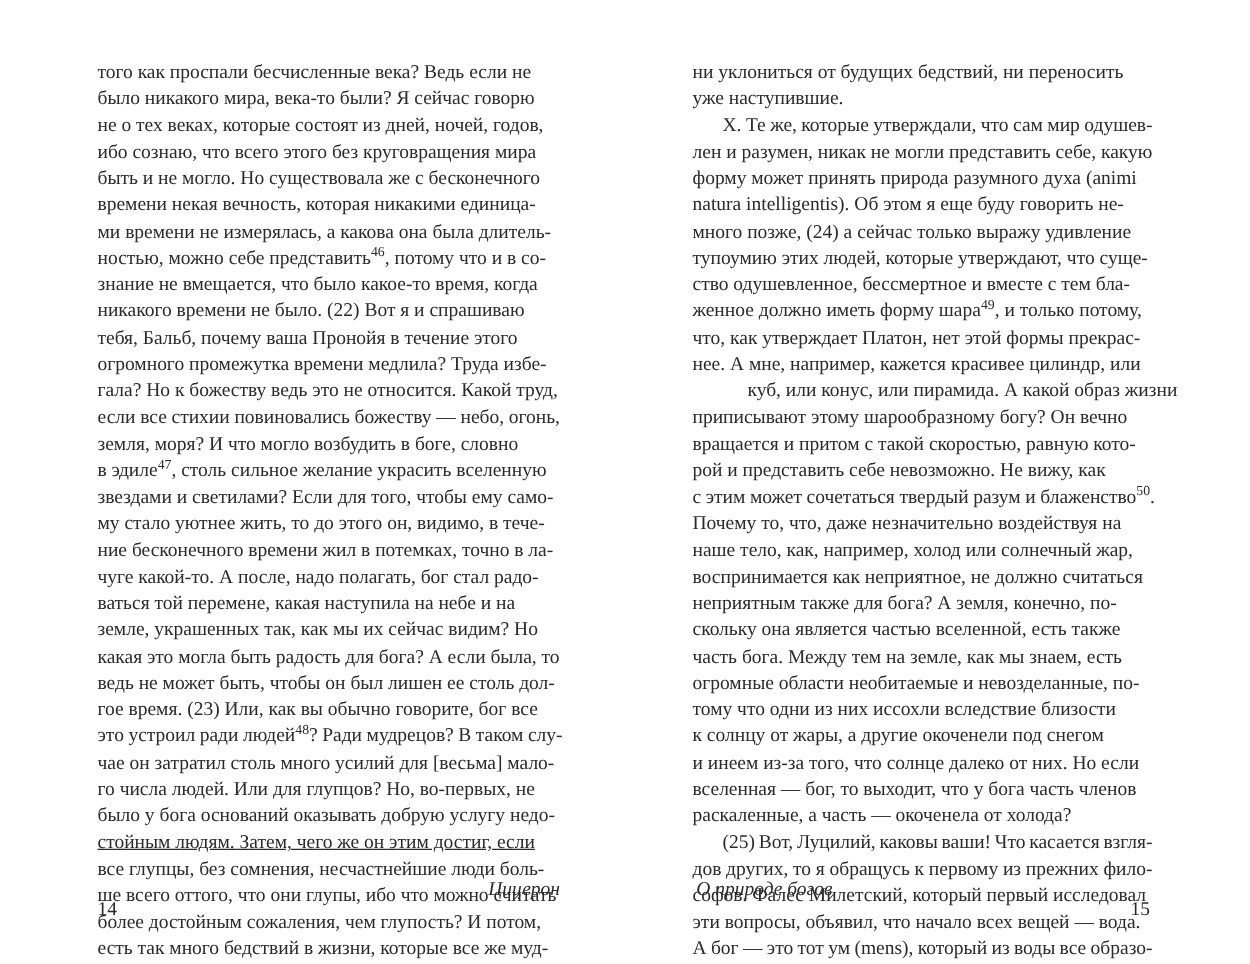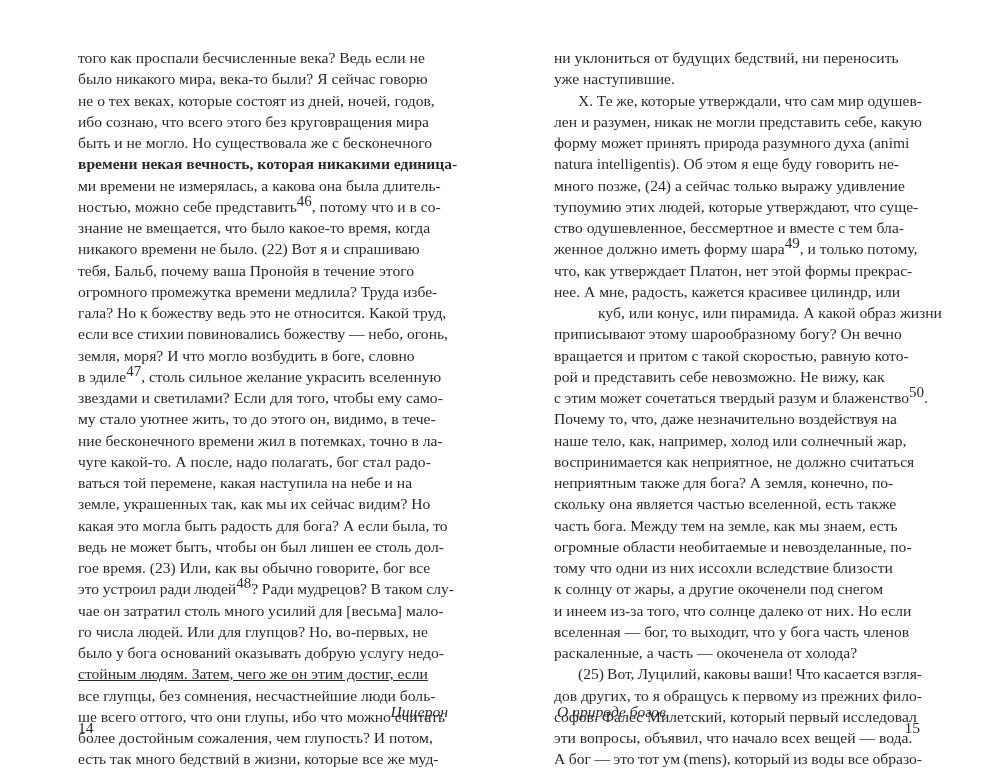--- a/index.html
+++ b/index.html
@@ -32,21 +32,21 @@
       white-space: nowrap;
       overflow: visible;
     }
     .line.last {
       text-align-last: left;
     }
     .line.indent {
       padding-left: 24px;
     }
     sup {
-      font-size: 15px;
+      font-size: 11px;
       line-height: 0;
       vertical-align: 6px;
     }
     .footer {
       position: absolute;
       top: 702px;
       font-size: 15.6px;
       line-height: 20px;
     }
     .footer .num { position: absolute; top: 0; margin-top: 16px; }
@@ -60,21 +60,21 @@
   </style>
 </head>
 <body>
 
 <div class="page left" id="left-page">
     <div class="line" style="text-align: left; text-align-last: left;"><span>того как проспали бесчисленные века? Ведь если не</span></div>
     <div class="line" style="text-align: right; text-align-last: left;"><span>было никакого мира, века-то были? Я сейчас говорю</span></div>
     <div class="line" style="text-align: left; text-align-last: left;"><span>не о тех веках, которые состоят из дней, ночей, годов,</span></div>
     <div class="line" style="text-align: left; text-align-last: left;"><span>ибо сознаю, что всего этого без круговращения мира</span></div>
     <div class="line" style="text-align: left; text-align-last: left;"><span>быть и не могло. Но существовала же с бесконечного</span></div>
-    <div class="line" style="text-align: left; text-align-last: left; font-weight: bold;"><span>времени некая вечность, которая никакими единица-</span></div>
+    <div class="line" style="text-align: left; text-align-last: left;"><span>времени некая вечность, которая никакими единица-</span></div>
     <div class="line" style="text-align: left; text-align-last: left;"><span>ми времени не измерялась, а какова она была длитель-</span></div>
     <div class="line" style="text-align: left; text-align-last: left;"><span>ностью, можно себе представить</span><sup>46</sup><span>, потому что и в со-</span></div>
     <div class="line" style="text-align: left; text-align-last: left;"><span>знание не вмещается, что было какое-то время, когда</span></div>
     <div class="line" style="text-align: left; text-align-last: left;"><span>никакого времени не было. (22) Вот я и спрашиваю</span></div>
     <div class="line" style="text-align: left; text-align-last: left;"><span>тебя, Бальб, почему ваша Пронойя в течение этого</span></div>
     <div class="line" style="text-align: left; text-align-last: left;"><span>огромного промежутка времени медлила? Труда избе-</span></div>
     <div class="line" style="text-align: left; text-align-last: left;"><span>гала? Но к божеству ведь это не относится. Какой труд,</span></div>
     <div class="line" style="word-spacing: -0.131696px; text-align: left; text-align-last: left;"><span>если все стихии повиновались божеству — небо, огонь,</span></div>
     <div class="line" style="text-align: left; text-align-last: left;"><span>земля, моря? И что могло возбудить в боге, словно</span></div>
     <div class="line" style="word-spacing: 0.00260417px; text-align: left; text-align-last: left;"><span>в эдиле</span><sup>47</sup><span>, столь сильное желание украсить вселенную</span></div>
@@ -103,21 +103,21 @@
     <div class="line last"><span>уже наступившие.</span></div>
     <div class="line indent" style="word-spacing: -0.335938px; text-align: left; text-align-last: left;"><span>X. Те же, которые утверждали, что сам мир одушев-</span></div>
     <div class="line" style="text-align: left; text-align-last: left;"><span>лен и разумен, никак не могли представить себе, какую</span></div>
     <div class="line" style="text-align: left; text-align-last: left;"><span>форму может принять природа разумного духа (animi</span></div>
     <div class="line" style="text-align: left; text-align-last: left;"><span>natura intelligentis). Об этом я еще буду говорить не-</span></div>
     <div class="line" style="text-align: left; text-align-last: left;"><span>много позже, (24) а сейчас только выражу удивление</span></div>
     <div class="line" style="text-align: left; text-align-last: left;"><span>тупоумию этих людей, которые утверждают, что суще-</span></div>
     <div class="line" style="text-align: left; text-align-last: left;"><span>ство одушевленное, бессмертное и вместе с тем бла-</span></div>
     <div class="line" style="text-align: left; text-align-last: left;"><span>женное должно иметь форму шара</span><sup>49</sup><span>, и только потому,</span></div>
     <div class="line" style="text-align: left; text-align-last: left;"><span>что, как утверждает Платон, нет этой формы прекрас-</span></div>
-    <div class="line" style="text-align: left; text-align-last: left;"><span>нее. А мне, радость, кажется красивее цилиндр, или</span></div>
+    <div class="line" style="text-align: left; text-align-last: left;"><span>нее. А мне, например, кажется красивее цилиндр, или</span></div>
     <div class="line" style="text-align: left; text-align-last: left; margin-left: 44px;"><span>куб, или конус, или пирамида. А какой образ жизни</span></div>
     <div class="line" style="text-align: left; text-align-last: left;"><span>приписывают этому шарообразному богу? Он вечно</span></div>
     <div class="line" style="text-align: left; text-align-last: left;"><span>вращается и притом с такой скоростью, равную кото-</span></div>
     <div class="line" style="text-align: left; text-align-last: left;"><span>рой и представить себе невозможно. Не вижу, как</span></div>
     <div class="line" style="word-spacing: -0.232143px; text-align: left; text-align-last: left;"><span>с этим может сочетаться твердый разум и блаженство</span><sup>50</sup><span>.</span></div>
     <div class="line" style="text-align: left; text-align-last: left;"><span>Почему то, что, даже незначительно воздействуя на</span></div>
     <div class="line" style="text-align: left; text-align-last: left;"><span>наше тело, как, например, холод или солнечный жар,</span></div>
     <div class="line" style="text-align: left; text-align-last: left;"><span>воспринимается как неприятное, не должно считаться</span></div>
     <div class="line" style="text-align: left; text-align-last: left;"><span>неприятным также для бога? А земля, конечно, по-</span></div>
     <div class="line" style="text-align: left; text-align-last: left;"><span>скольку она является частью вселенной, есть также</span></div>

